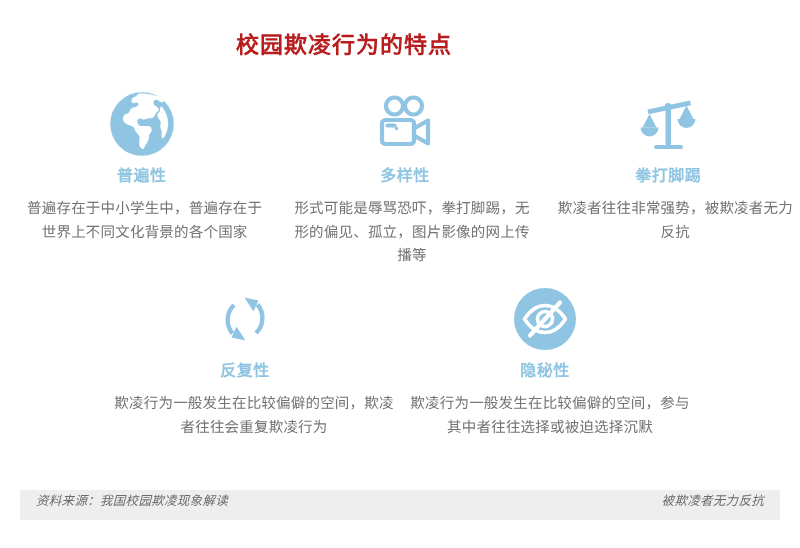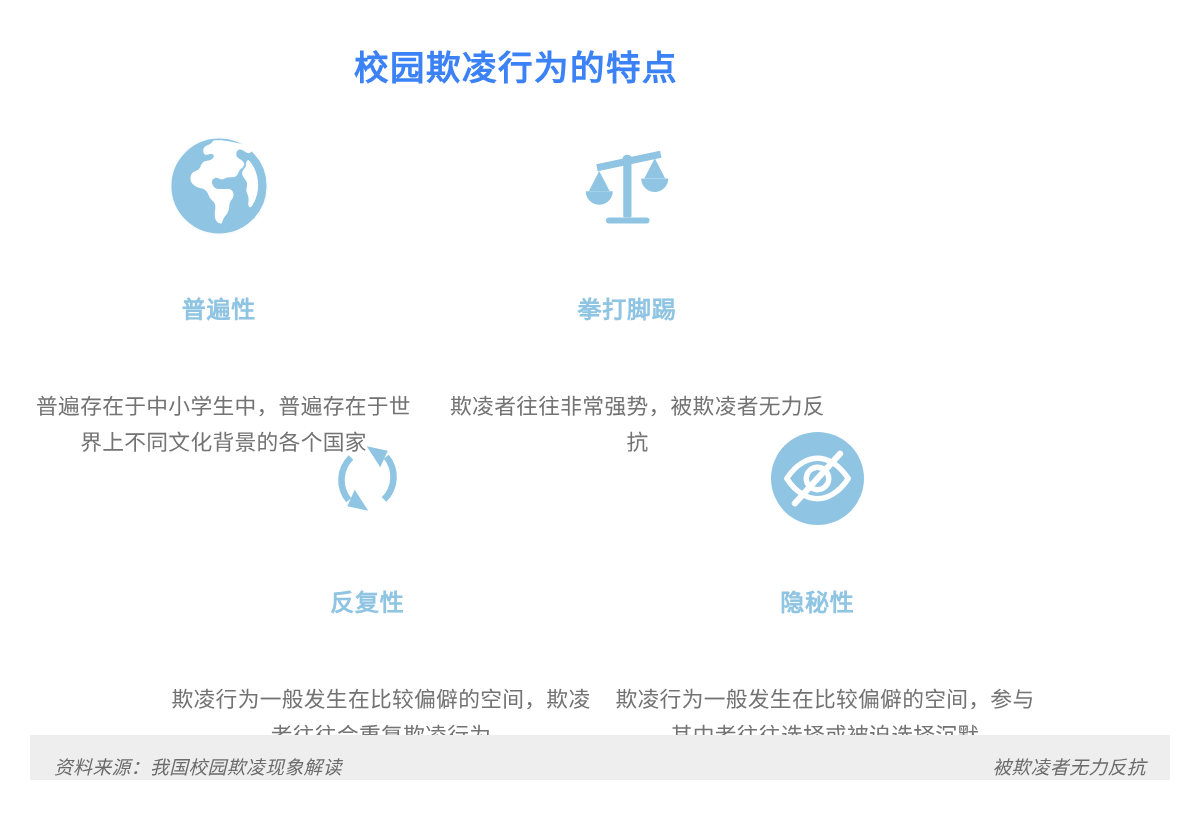--- a/index.html
+++ b/index.html
@@ -25,21 +25,21 @@
 
   
   .title {
     position: absolute;
     top: 32px;
     left: 0;
     width: 688px;
     text-align: center;
     font-size: 23px;
     font-weight: bold;
-    color: #3b82f6;
+    color: #b91c1c;
     letter-spacing: 1px;
     line-height: 1.2;
   }
 
   
   .row {
     position: absolute;
     display: flex;
     box-sizing: border-box;
   }
@@ -56,21 +56,20 @@
     justify-content: flex-start;
   }
 
   .card {
     width: 272px;
     box-sizing: border-box;
     padding: 0 8px;
     display: flex;
     flex-direction: column;
     align-items: center;
-    gap: 32px;
   }
   .row-bottom .card {
     width: 300px;
   }
 
   .icon-wrap {
     height: 72px;
     display: flex;
     align-items: center;
     justify-content: center;
@@ -106,21 +105,21 @@
 
   
   .footer {
     position: absolute;
     left: 20px;
     top: 490px;
     width: 760px;
     height: 30px;
     background: #eeeeee;
     display: flex;
-    align-items: flex-end;
+    align-items: flex-start;
     justify-content: space-between;
     box-sizing: border-box;
     padding: 0 16px;
   }
   .footer-text {
     font-size: 12.5px;
     font-style: italic;
     color: #6b6b6b;
     letter-spacing: 0.3px;
     white-space: nowrap;
@@ -143,20 +142,36 @@
             <path d="M35 4.5c-1.2 0-2.4.07-3.6.2 -1.1 1.6-2.4 2.5-4.2 3.2 -2.3.9-3.1 2.6-2.6 4.6 .4 1.6 1.7 2.0 3.1 1.5 1.0-.35 2.1-.6 3.0-.1 1.1.6.9 1.8.2 2.6 -1.0 1.1-2.4 1.5-3.8 1.7 -2.2.3-3.6 1.4-4.3 3.5 -.6 1.8-1.8 2.9-3.6 3.4 -2.0.55-3.0 2.0-3.2 4.0 -.2 2.0.4 3.7 2.0 5.0 1.5 1.2 3.1 2.1 5.0 2.4 2.6.4 4.2 2.0 5.0 4.4 .5 1.5 1.3 2.8 2.5 3.8 1.8 1.5 2.4 3.4 2.0 5.7 -.3 1.8-.5 3.6-.2 5.4 .3 2.0 1.3 3.4 3.2 4.1 .9.35 1.3.1 1.6-.8 .5-1.6 1.2-3.1 2.3-4.4 1.6-1.9 2.4-4.1 2.5-6.6 .05-1.5.5-2.9 1.5-4.0 1.3-1.4 1.6-3.0 1.0-4.8 -.5-1.5-1.5-2.3-3.1-2.3 -2.2 0-4.4.05-6.6-.05 -2.4-.1-3.8-1.5-4.3-3.8 -.35-1.6.15-2.7 1.6-3.4 1.0-.5 2.0-.4 2.9.2 1.3.85 2.6.8 3.9.05 1.3-.75 2.7-1.0 4.2-.8 2.4.3 4.0-.8 4.9-3.0 .6-1.5 1.5-2.7 2.8-3.6 1.3-.9 1.5-2.1.6-3.4 -.7-1.0-1.6-1.8-2.7-2.3 -1.8-.85-2.4-2.3-1.9-4.2 .45-1.7 1.6-2.3 3.3-1.8 1.0.3 1.9.8 2.7 1.5 .9.8 1.9 1.0 3.0.5 1.1-.5 1.3-1.4 1.0-2.5 -.2-.8-.6-1.5-1.1-2.1C45.4 6.0 40.4 4.5 35 4.5z"></path>
             <path d="M54.6 17.6c-1.1.5-1.6 1.4-1.5 2.6 .1 1.4-.4 2.5-1.4 3.4 -1.3 1.2-1.6 2.6-1.0 4.2 .4 1.1 1.0 2.1 1.8 3.0 1.2 1.4 1.5 3.0 1.0 4.8 -.45 1.6-.3 3.2.4 4.7 .8 1.7 1.0 3.5.7 5.4 -.15.9-.1 1.8.2 2.7 .3.9.9 1.1 1.6.5 .5-.4.9-.9 1.2-1.5 2.4-4.2 3.6-8.7 3.5-13.5 -.1-5.6-1.9-10.6-5.3-15.0 -.35-.5-.7-.9-1.2-1.3z"></path>
           </g>
           <circle cx="35" cy="35" r="33" fill="none" stroke="#ffffff" stroke-width="2.6" opacity="0.95"></circle>
         </svg>
       </div>
       <div class="card-heading">普遍性</div>
       <div class="card-body indent-1">普遍存在于中小学生中，普遍存在于世界上不同文化背景的各个国家</div>
     </div>
 
+    <div class="card">
+      <div class="icon-wrap">
+        <svg width="68" height="68" viewBox="0 0 68 68" aria-hidden="true">
+          <g fill="none" stroke="#8fc5e2" stroke-width="4.2" stroke-linejoin="round" stroke-linecap="round">
+            <circle cx="23.5" cy="16" r="8.5"></circle>
+            <circle cx="42.5" cy="16" r="8.5"></circle>
+            <rect x="11" y="30" width="32" height="24" rx="3.5"></rect>
+            <path d="M43 38.5 L57 30.5 L57 53.5 L43 45.5 Z"></path>
+            <path d="M16.5 35.5 h7"></path>
+          </g>
+          <circle cx="25.5" cy="38.5" r="1.8" fill="#8fc5e2"></circle>
+        </svg>
+      </div>
+      <div class="card-heading">多样性</div>
+      <div class="card-body indent-2">形式可能是辱骂恐吓，拳打脚踢，无形的偏见、孤立，图片影像的网上传播等</div>
+    </div>
 
     <div class="card">
       <div class="icon-wrap">
         <svg width="68" height="68" viewBox="0 0 68 68" aria-hidden="true">
           <g fill="#8fc5e2">
 
             <path d="M13.5 19.5 L56 10.5 L57 15.2 L14.5 24.2 Z"></path>
 
             <rect x="31.5" y="16" width="5.5" height="39" rx="1"></rect>
 

